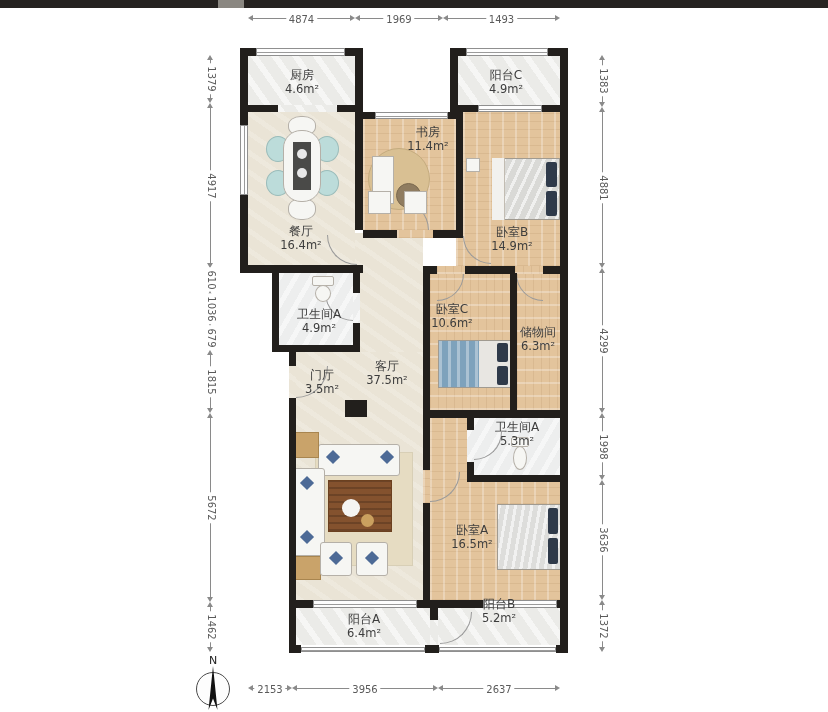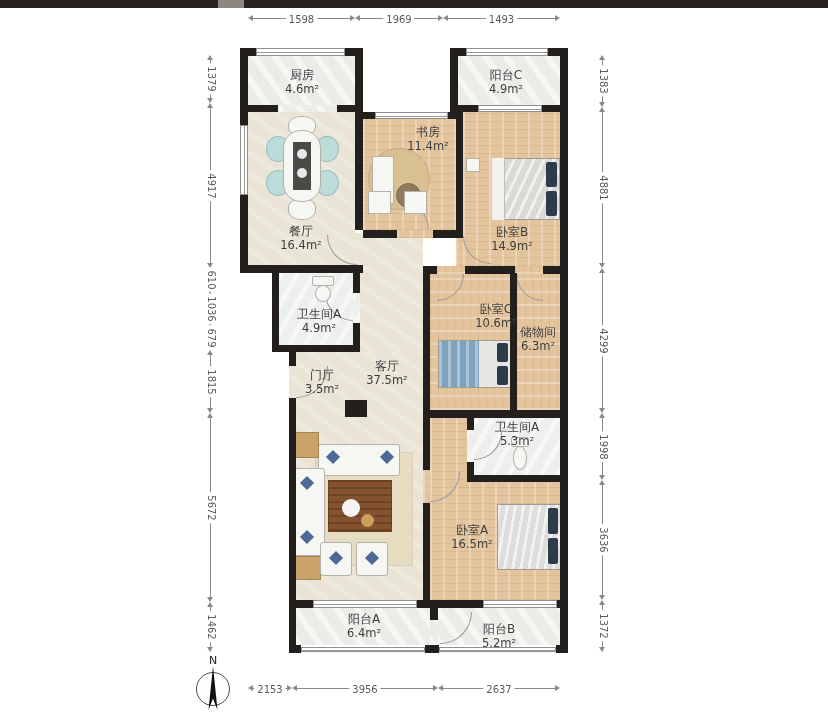--- a/index.html
+++ b/index.html
@@ -248,21 +248,21 @@
     <span class="rarea">14.9m²</span>
   </div>
   <div class="rlabel" style="left:301px;top:225px">
     <span class="rname">餐厅</span>
     <span class="rarea">16.4m²</span>
   </div>
   <div class="rlabel" style="left:319px;top:308px">
     <span class="rname">卫生间A</span>
     <span class="rarea">4.9m²</span>
   </div>
-  <div class="rlabel" style="left:496px;top:303px">
+  <div class="rlabel" style="left:452px;top:303px">
     <span class="rname">卧室C</span>
     <span class="rarea">10.6m²</span>
   </div>
   <div class="rlabel" style="left:538px;top:326px">
     <span class="rname">储物间</span>
     <span class="rarea">6.3m²</span>
   </div>
   <div class="rlabel" style="left:322px;top:369px">
     <span class="rname">门厅</span>
     <span class="rarea">3.5m²</span>
@@ -276,28 +276,28 @@
     <span class="rarea">5.3m²</span>
   </div>
   <div class="rlabel" style="left:472px;top:524px">
     <span class="rname">卧室A</span>
     <span class="rarea">16.5m²</span>
   </div>
   <div class="rlabel" style="left:364px;top:613px">
     <span class="rname">阳台A</span>
     <span class="rarea">6.4m²</span>
   </div>
-  <div class="rlabel" style="left:499px;top:623px">
+  <div class="rlabel" style="left:499px;top:598px">
     <span class="rname">阳台B</span>
     <span class="rarea">5.2m²</span>
   </div>
 
   <div class="dimh" style="left:248px;top:12px;width:107px">
     <span class="ln"></span>
-    <span class="lb">1598</span>
+    <span class="lb">4874</span>
   </div>
   <div class="dimh" style="left:355px;top:12px;width:88px">
     <span class="ln"></span>
     <span class="lb">1969</span>
   </div>
   <div class="dimh" style="left:443px;top:12px;width:117px">
     <span class="ln"></span>
     <span class="lb">1493</span>
   </div>
 

